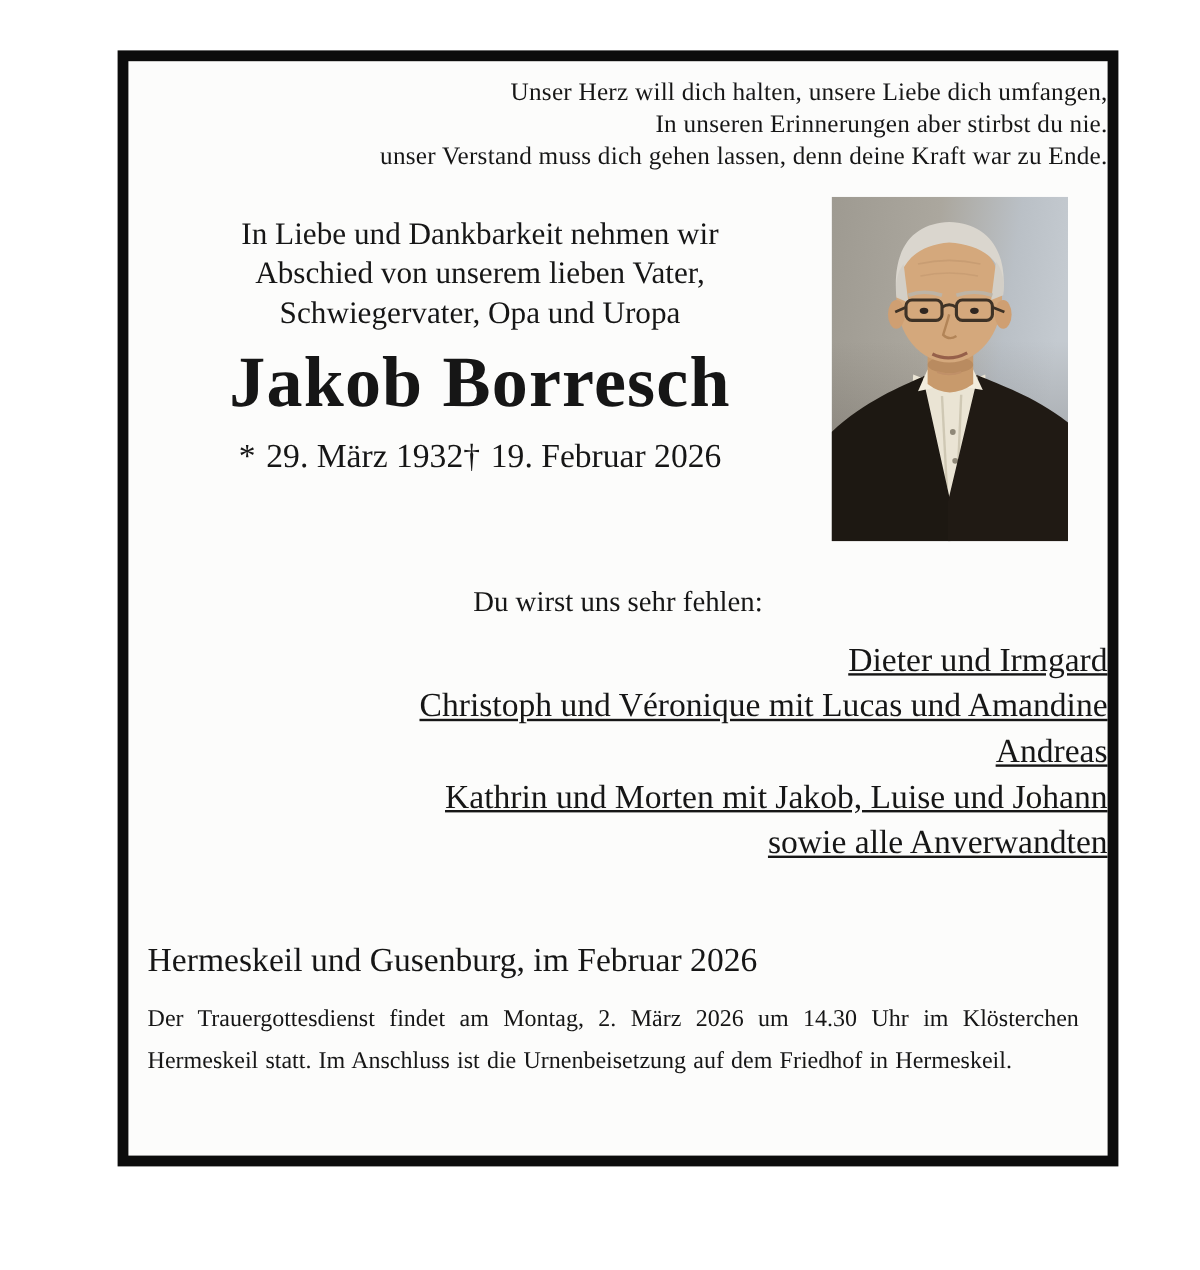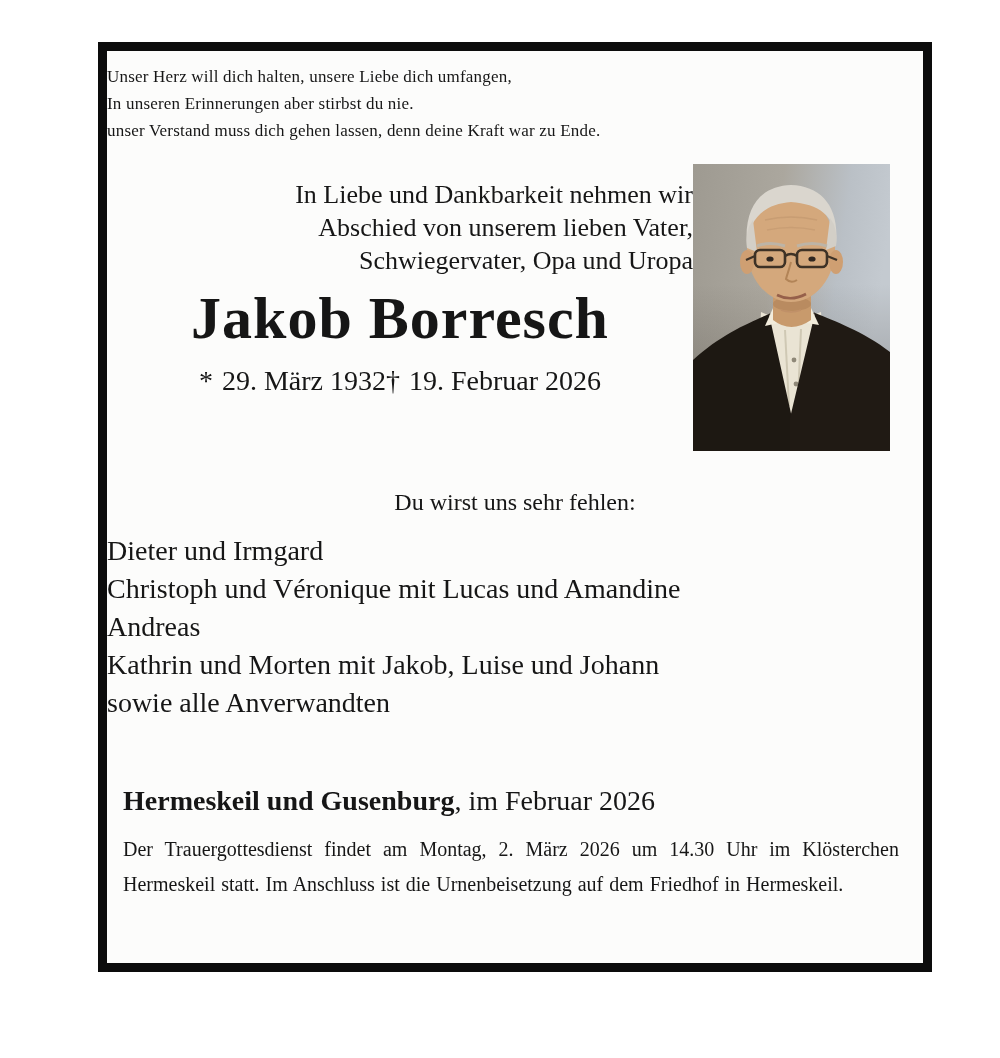--- a/index.html
+++ b/index.html
@@ -24,37 +24,36 @@
     box-sizing: border-box;
     border: 9px solid #0c0c0c;
     background: #fcfcfb;
   }
   .frame * { color: #161616; }
 
   .verse {
     position: absolute;
     top: 12px;
     left: 0; right: 0;
-    text-align: left;
-    font-size: 17px;
+    text-align: right;
+    font-size: 21px;
     line-height: 27px;
     letter-spacing: 0.2px;
   }
 
   .left-col {
     position: absolute;
     top: 127px;
     left: 0;
     width: 586px;
     text-align: center;
   }
   .intro {
     font-size: 26px;
     line-height: 33px;
-    text-align: right;
   }
   .deceased-name {
     margin: 9px 0 0 0;
     font-size: 60px;
     line-height: 64px;
     font-weight: 700;
     letter-spacing: 1px;
   }
   .dates {
     margin-top: 14px;
@@ -78,34 +77,35 @@
     position: absolute;
     top: 438px;
     left: 0; right: 0;
     text-align: center;
     font-size: 24px;
   }
   .mourners {
     position: absolute;
     top: 481px;
     left: 0; right: 0;
-    text-align: left;
+    text-align: right;
     font-size: 28px;
     line-height: 38px;
+    text-decoration: underline;
   }
 
   .closing {
     position: absolute;
     top: 733px;
     left: 16px;
     right: 20px;
     font-size: 28px;
     line-height: 34px;
   }
-  .closing .loc { font-weight: 700; }
+  .closing .loc { font-weight: 400; }
 
   .service {
     position: absolute;
     top: 781px;
     left: 16px;
     right: 24px;
     margin: 0;
     font-size: 20px;
     line-height: 35px;
     text-align: justify;

